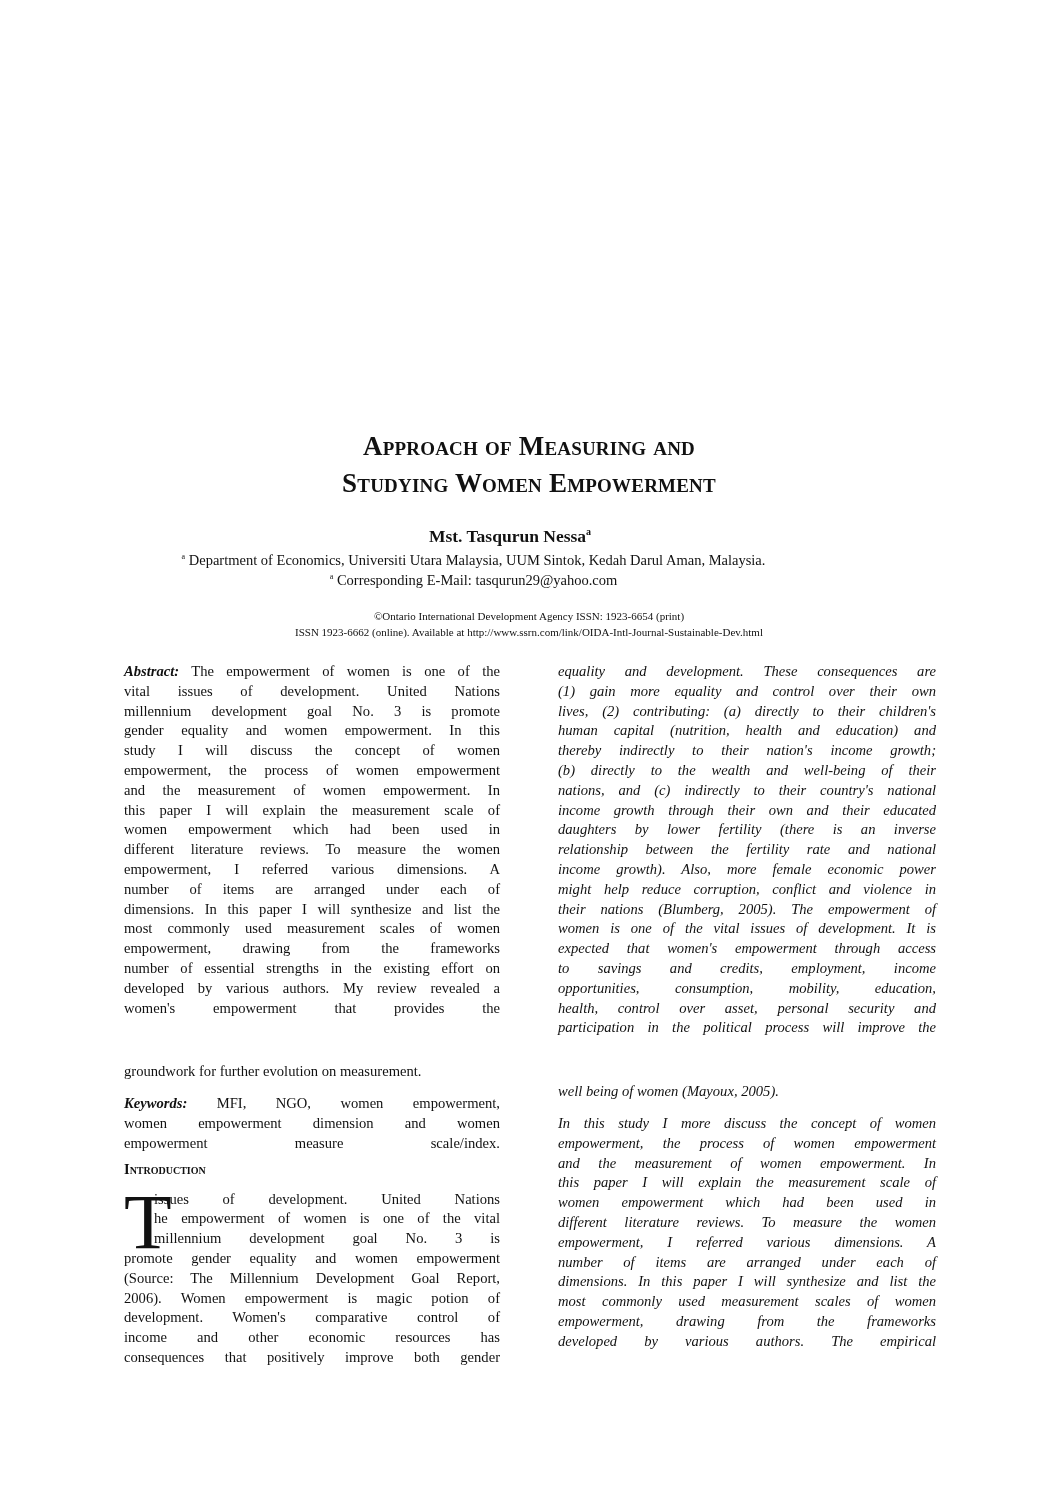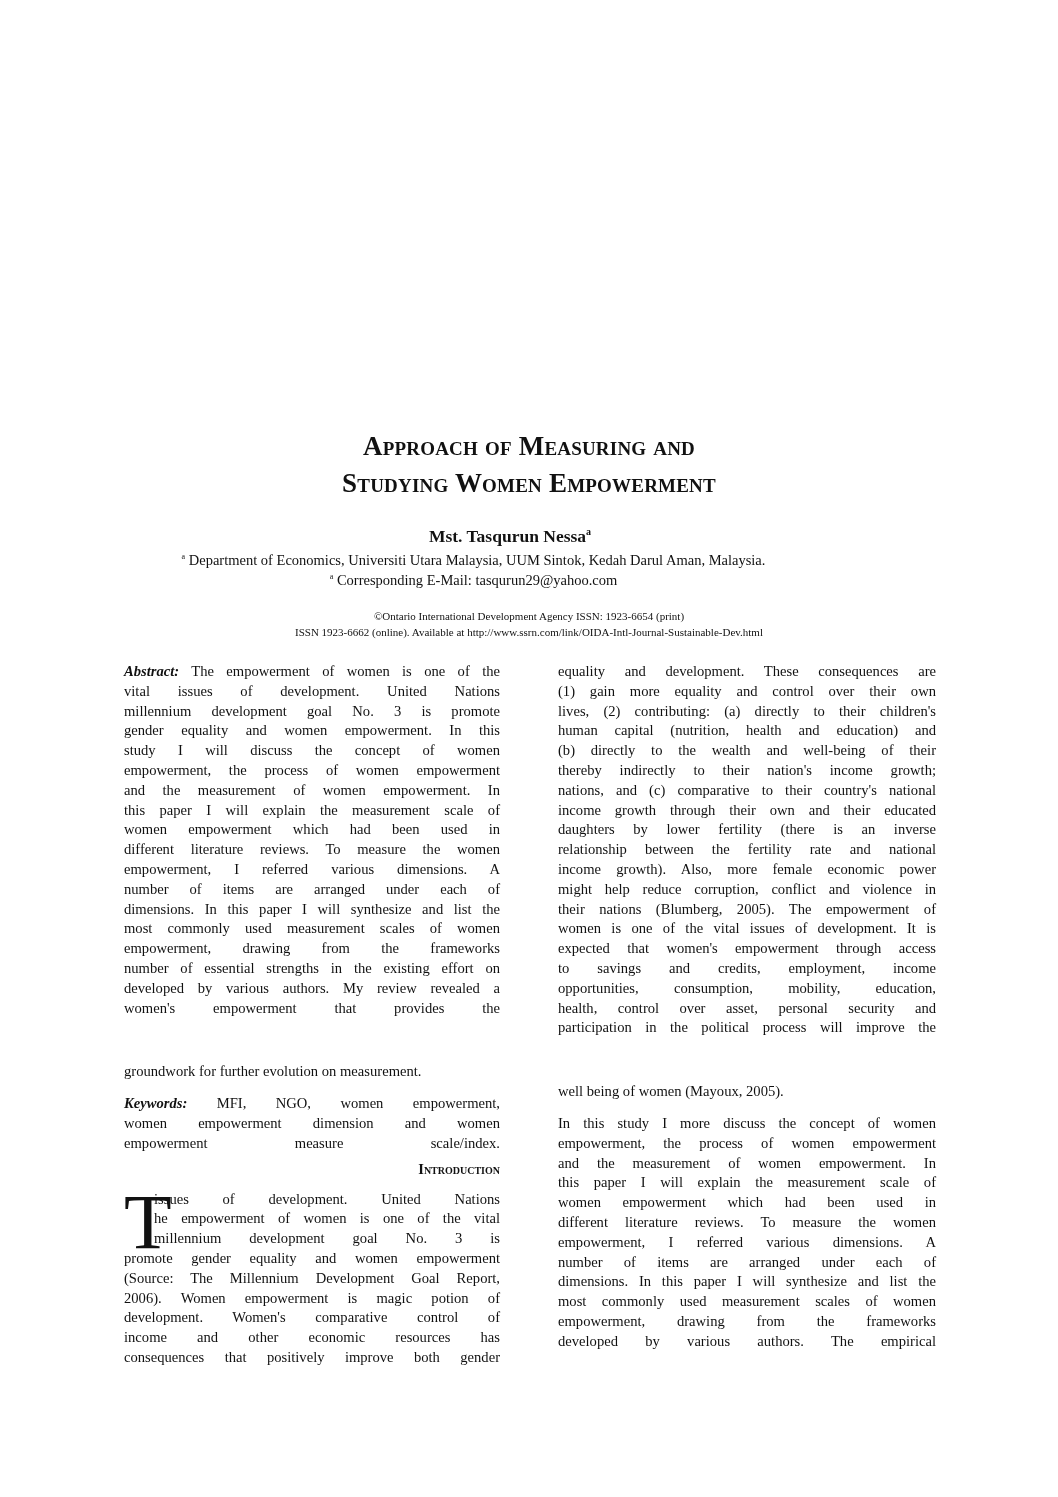--- a/index.html
+++ b/index.html
@@ -24,27 +24,27 @@
   }
   .affil sup { font-size: 8px; }
   .pub {
     position: absolute; left: 0; width: 1058px; text-align: center;
     font-size: 11px; white-space: nowrap;
   }
   .col {
     position: absolute; font-size: 14.6px; line-height: 19.8px;
   }
   .col.left { left: 124px; width: 376px; top: 662px; }
-  .col.right { left: 558px; width: 378px; top: 662px; }
+  .col.right { left: 558px; width: 378px; top: 662px; font-style: italic; }
   .ln { display: block; height: 19.8px; white-space: nowrap; text-align: justify; text-align-last: justify; }
   .ln.last { text-align-last: left; margin-top: 44px; }
   .lbl { font-weight: bold; font-style: italic; }
   .gap { height: 12px; }
   .heading {
-    text-align: right; font-weight: bold; font-variant: small-caps;
+    text-align: left; font-weight: bold; font-variant: small-caps;
     font-size: 14.5px; height: 20px; margin: 6px 0 10px 0;
   }
   .dropcap-wrap { position: relative; }
   .dropcap {
     position: absolute; left: 0; top: -1px; font-size: 78px; line-height: 66px;
     font-weight: normal;
   }
   .ln.ind { margin-left: 30px; }
 </style>
 </head>
@@ -113,23 +113,23 @@
       <span class="ln">consequences that positively improve both gender</span>
     </div>
 </div>
 
 <div class="col right">
   <div id="rp1">
       <span class="ln">equality and development. These consequences are</span>
       <span class="ln">(1) gain more equality and control over their own</span>
       <span class="ln">lives, (2) contributing: (a) directly to their children's</span>
       <span class="ln">human capital (nutrition, health and education) and</span>
+      <span class="ln">thereby indirectly to their nation's income growth;</span>
       <span class="ln">(b) directly to the wealth and well-being of their</span>
-      <span class="ln">thereby indirectly to their nation's income growth;</span>
-      <span class="ln">nations, and (c) comparative to their country's national</span>
+      <span class="ln">nations, and (c) indirectly to their country's national</span>
       <span class="ln">income growth through their own  and their educated</span>
       <span class="ln">daughters by lower fertility (there is an inverse</span>
       <span class="ln">relationship between the fertility rate and national</span>
       <span class="ln">income growth). Also, more female economic power</span>
       <span class="ln">might help reduce corruption, conflict and violence in</span>
       <span class="ln">their nations (Blumberg, 2005). The empowerment of</span>
       <span class="ln">women is one of the vital issues of development. It is</span>
       <span class="ln">expected that women's empowerment through access</span>
       <span class="ln">to savings and credits, employment, income</span>
       <span class="ln">opportunities, consumption, mobility, education,</span>

